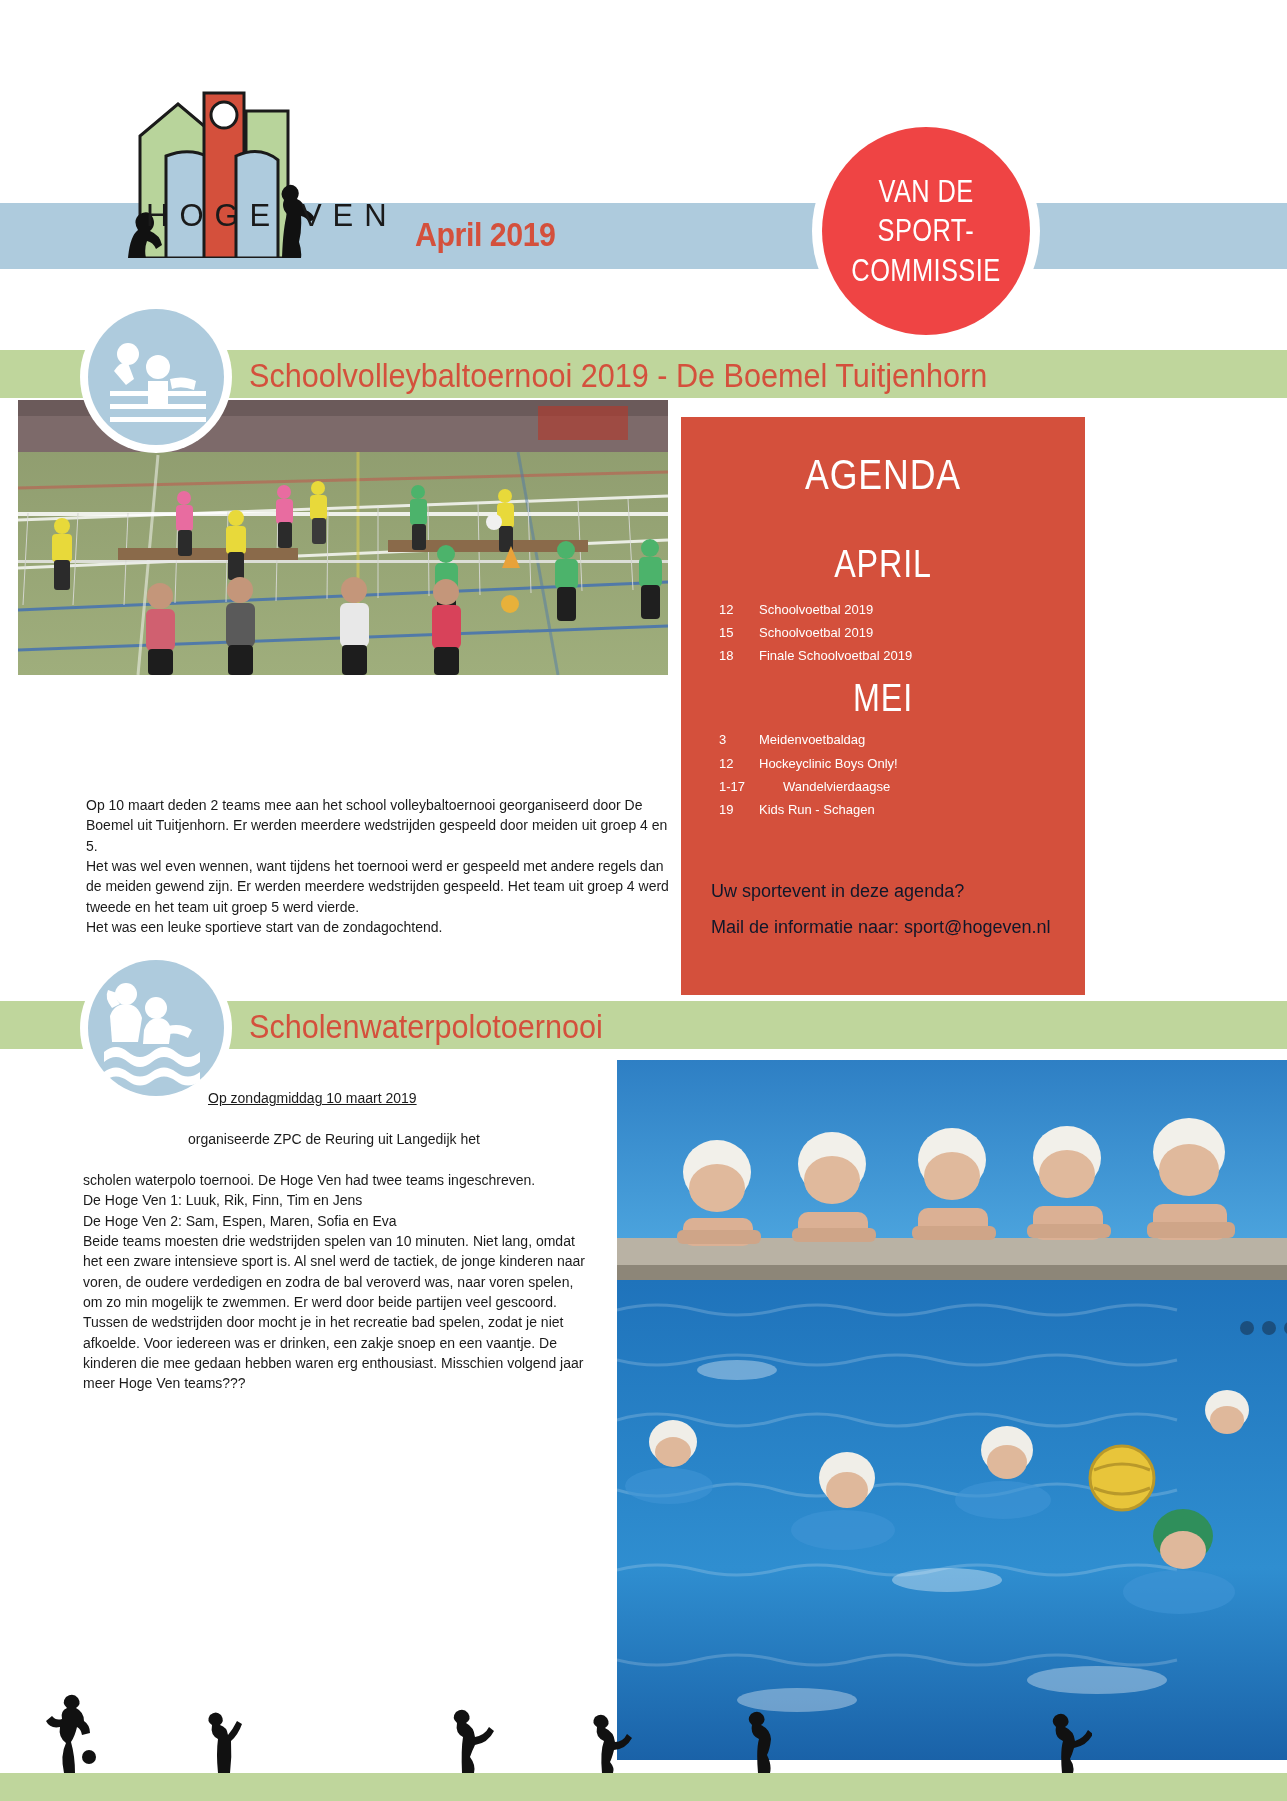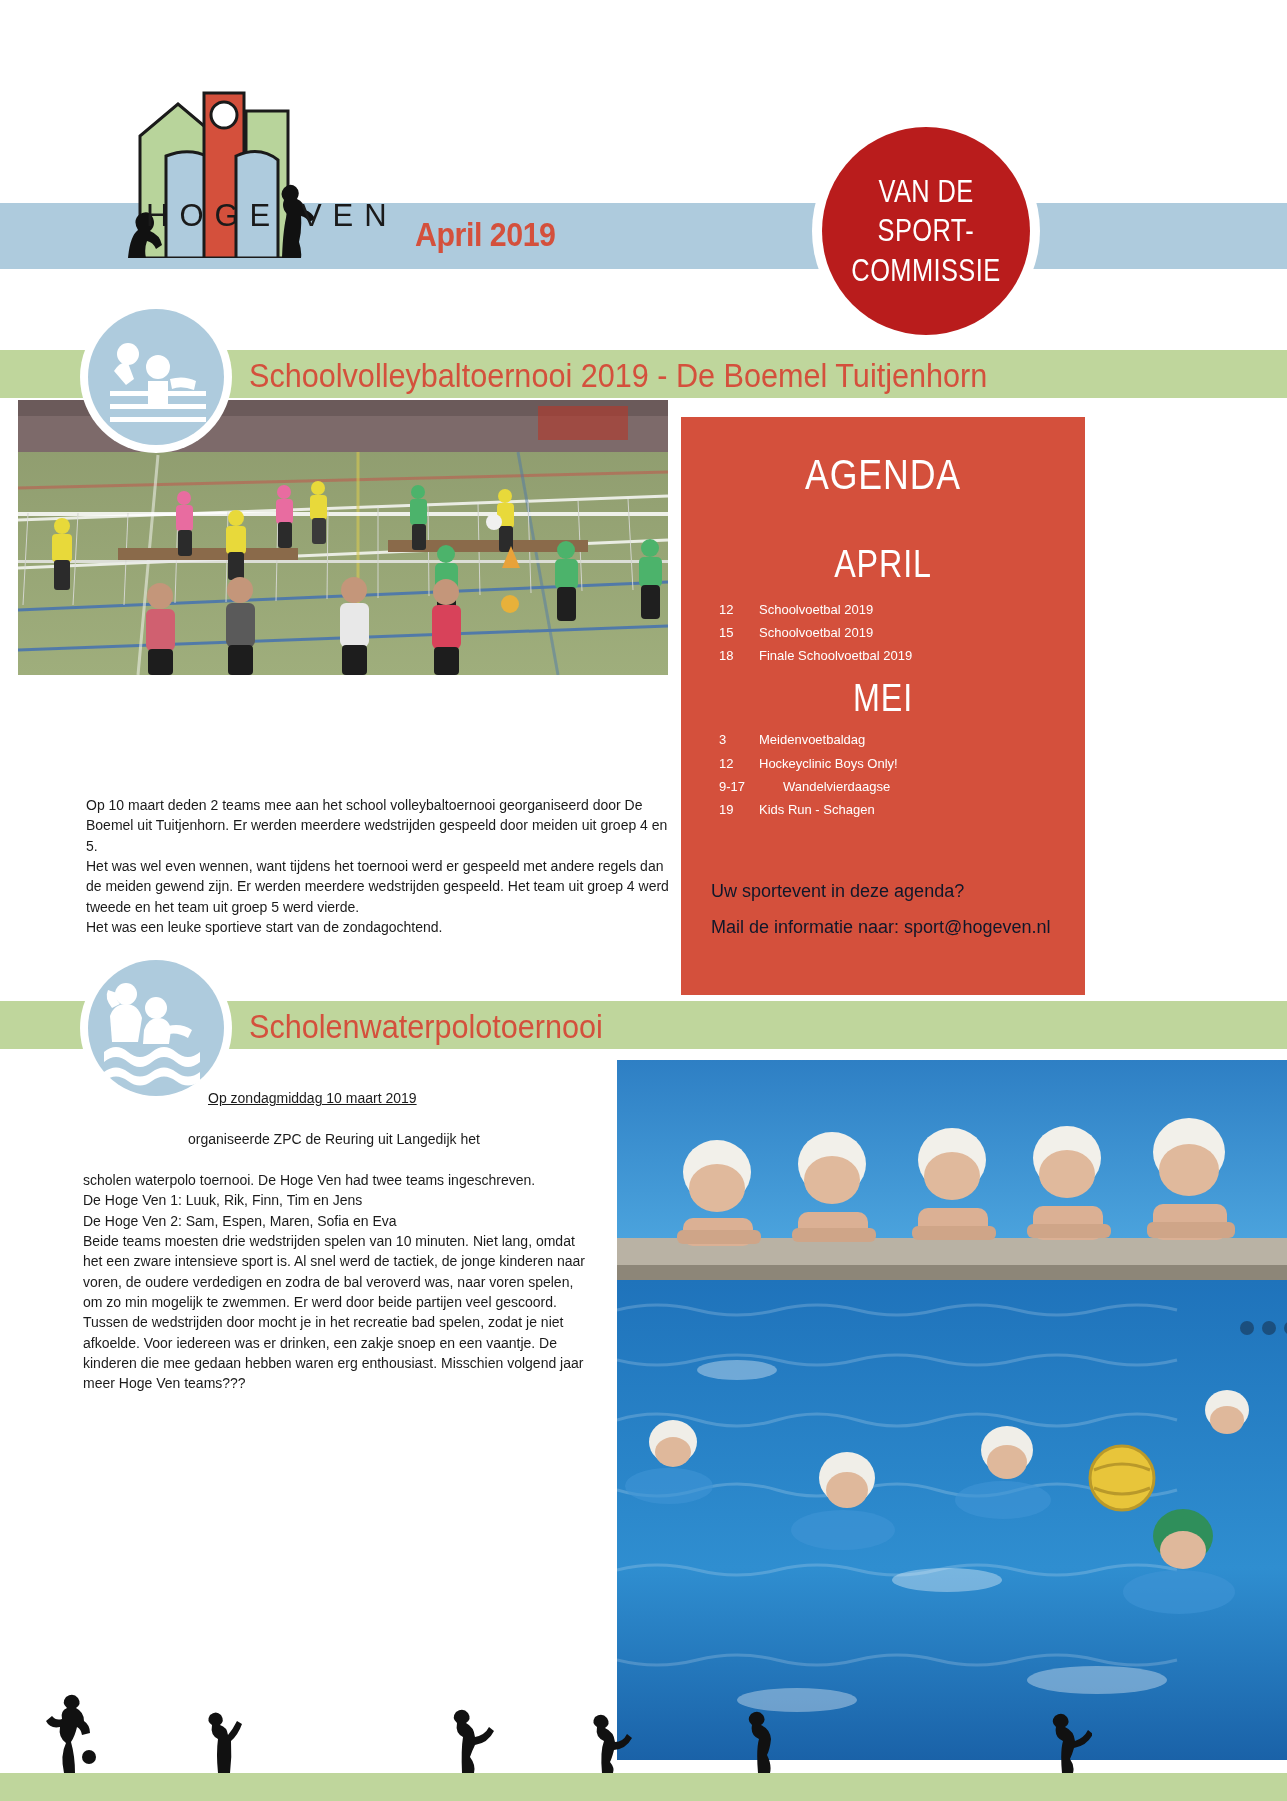--- a/index.html
+++ b/index.html
@@ -38,21 +38,21 @@
     color: #d4503c;
     letter-spacing: -0.5px;
     transform: scaleX(0.92);
     transform-origin: left center;
   }
   .badge {
     position: absolute;
     left: 822px; top: 127px;
     width: 208px; height: 208px;
     border-radius: 50%;
-    background: #b91c1c;
+    background: #ef4444;
     color: #ffffff;
     display: flex;
     flex-direction: column;
     align-items: center;
     justify-content: center;
     text-align: center;
     z-index: 5;
   }
   .badge span {
     display: block;
@@ -428,21 +428,21 @@
     <div class="agenda-month mei">MEI</div>
     <div class="agenda-row">
       <span class="day">3</span>
       <span class="ev">Meidenvoetbaldag</span>
     </div>
     <div class="agenda-row">
       <span class="day">12</span>
       <span class="ev">Hockeyclinic Boys Only!</span>
     </div>
     <div class="agenda-row">
-      <span class="day wide">9-17</span>
+      <span class="day wide">1-17</span>
       <span class="ev">Wandelvierdaagse</span>
     </div>
     <div class="agenda-row">
       <span class="day">19</span>
       <span class="ev">Kids Run - Schagen</span>
     </div>
 
     <div class="agenda-foot">
       <div>Uw sportevent in deze agenda?</div>
       <div>Mail de informatie naar: sport@hogeven.nl</div>

